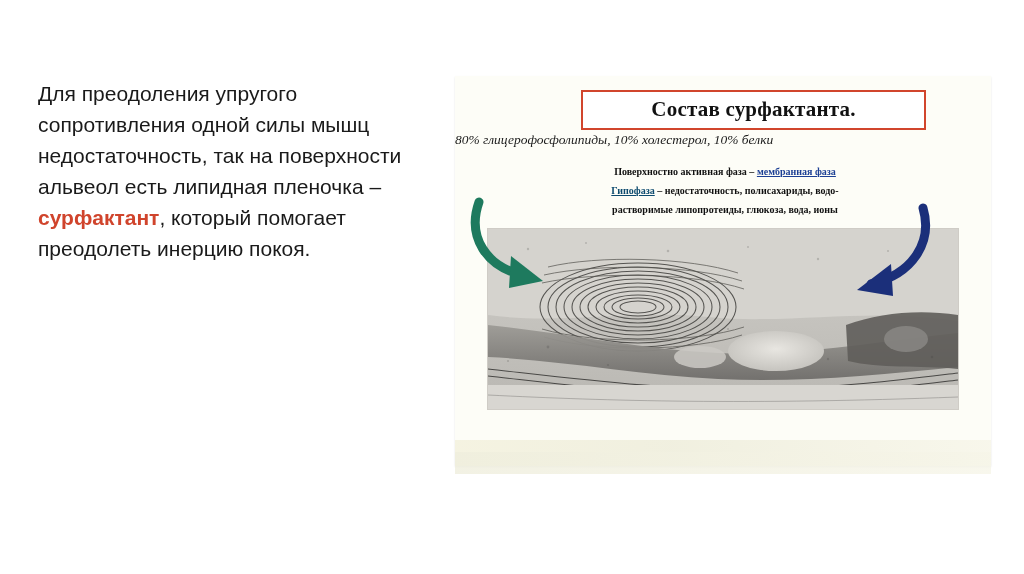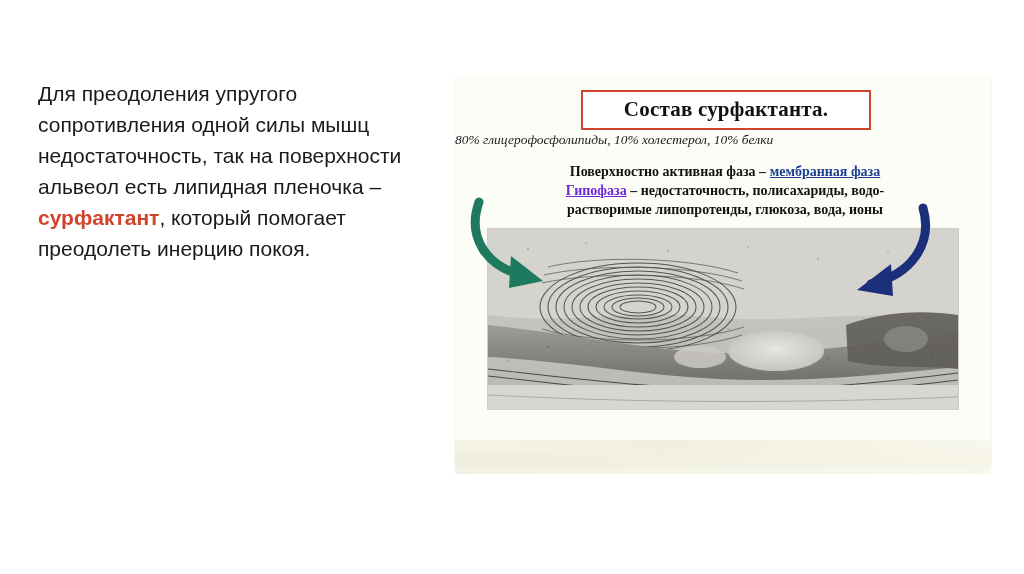--- a/index.html
+++ b/index.html
@@ -58,21 +58,21 @@
     left: 0; right: 0; bottom: 0;
     height: 26px;
     background: linear-gradient(to right, #f4f2df, #efeedd 40%, #f7f6ea);
     opacity: .9;
   }
 
   .title-box {
     position: absolute;
     left: 126px;
     top: 14px;
-    width: 290px;
+    width: 345px;
     border: 2px solid #d1452c;
     background: #ffffff;
     text-align: center;
     padding: 5px 0 6px 0;
     box-sizing: border-box;
   }
   .title-box .title-text {
     font-family: "Liberation Serif", serif;
     font-weight: bold;
     font-size: 21px;
@@ -91,32 +91,32 @@
     color: #1b1b1b;
   }
 
   .phase-block {
     position: absolute;
     left: 60px;
     top: 86px;
     width: 420px;
     text-align: center;
     font-family: "Liberation Serif", serif;
-    font-size: 14px;
+    font-size: 10px;
     font-weight: bold;
     line-height: 19px;
     color: #111111;
   }
   .phase-line { white-space: nowrap; }
   .blue-underline {
     color: #1c3f94;
     text-decoration: underline;
   }
   .blue-word {
-    color: #6d28d9;
+    color: #0c4a6e;
     text-decoration: underline;
     font-family: Liberation Serif, serif;
   }
 
   
   .micrograph {
     position: absolute;
     left: 32px;
     top: 152px;
     width: 470px;

